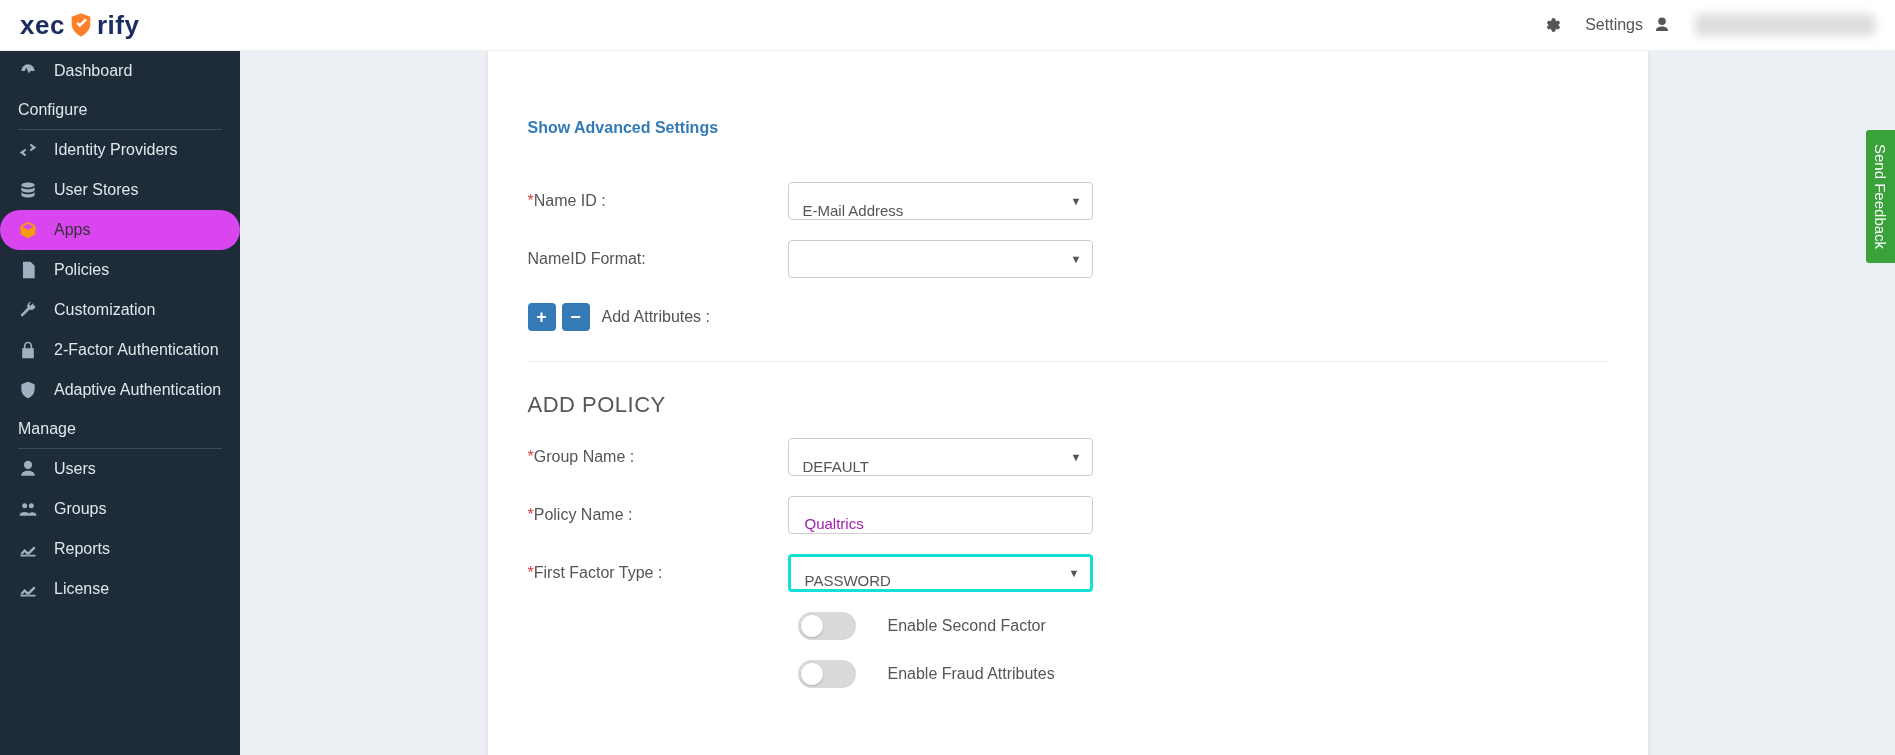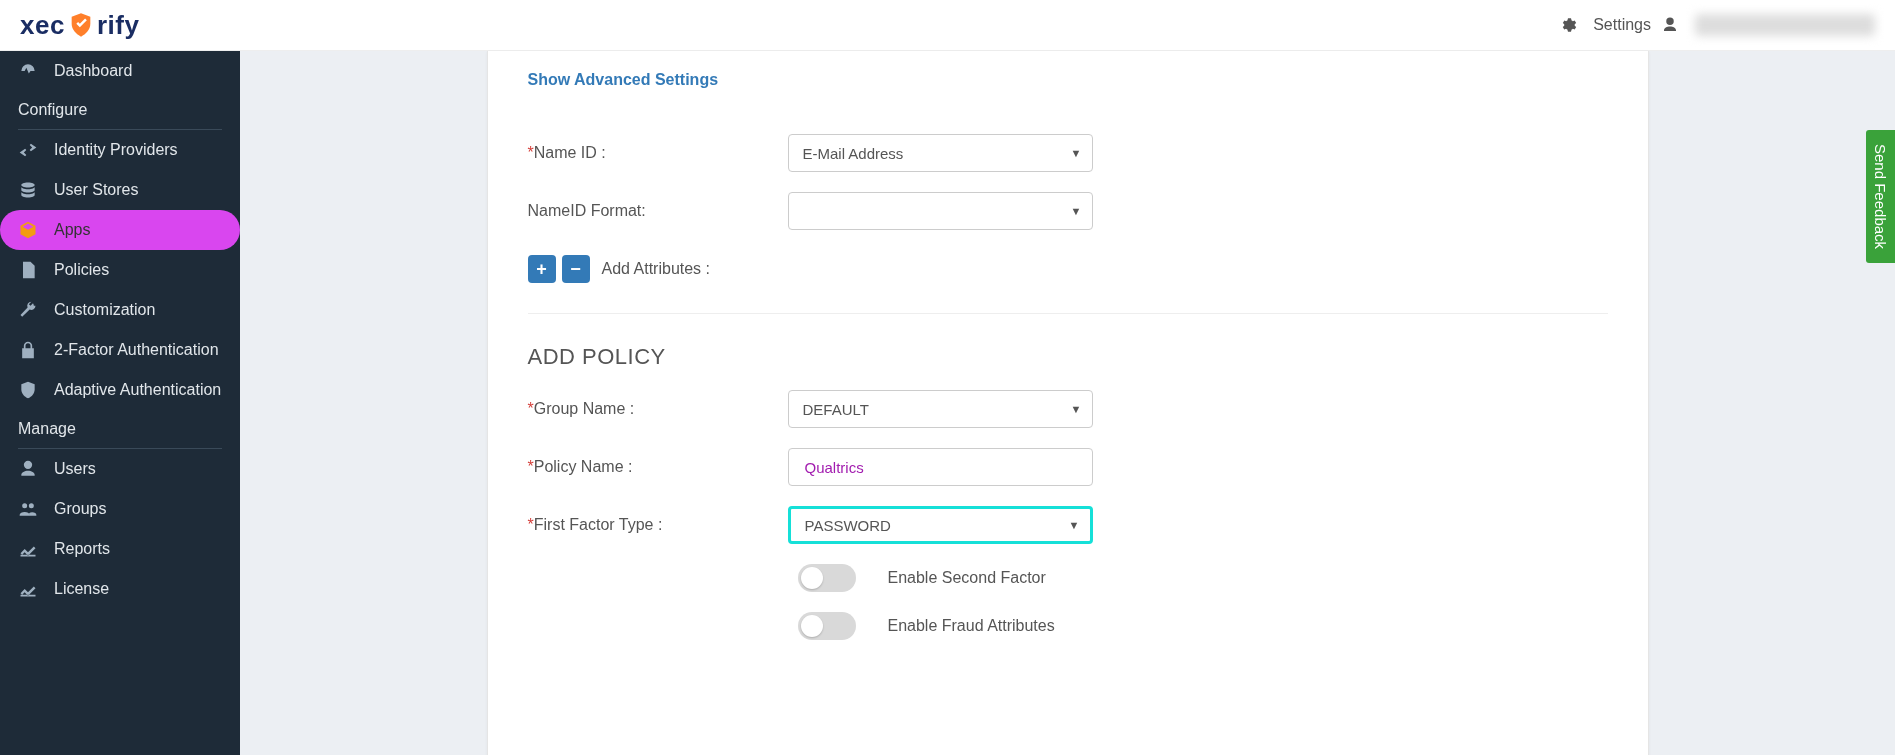--- a/index.html
+++ b/index.html
@@ -23,21 +23,21 @@
   }
   .logo {
     display:flex; align-items:center;
     font-weight:700;
     font-size:26px;
     color:#1a2d63;
     letter-spacing:0.5px;
   }
   .logo svg { margin:0 2px; }
   .top-actions { display:flex; align-items:center; gap:10px; color:#555; }
-  .top-actions .action { display:flex; align-items:center; gap:16px; cursor:pointer; font-size:16px; }
+  .top-actions .action { display:flex; align-items:center; gap:24px; cursor:pointer; font-size:16px; }
   .blurred {
     filter: blur(5px);
     background:#ddd;
     width:180px; height:22px; border-radius:4px;
   }
 
   
   .layout {
     display:flex;
     height:calc(755px - 50px);
@@ -96,20 +96,21 @@
     border-left:1px solid #e5e5e5;
     border-right:1px solid #e5e5e5;
   }
   .adv-link {
     color:#337ab7;
     font-weight:600;
     font-size:16px;
     cursor:pointer;
     margin-bottom:25px;
     display:inline-block;
+    margin-top:48px;
   }
   .form-row {
     display:flex;
     align-items:center;
     margin:20px 0;
   }
   .form-row label {
     width:260px;
     color:#555;
     font-size:16px;
@@ -117,21 +118,21 @@
   .req { color:#d43f3a; }
   .select-like, .input-like {
     width:305px;
     height:38px;
     border:1px solid #ccc;
     border-radius:4px;
     background:#fff;
     padding:0 28px 0 14px;
     font-size:15px;
     color:#555;
-    display:flex; align-items:center;
+    display:flex; align-items:flex-end;
     position:relative;
     box-sizing:border-box;
   }
   .select-like .caret {
     position:absolute; right:10px; top:50%; transform:translateY(-50%);
     font-size:11px; color:#555;
   }
   .input-like input {
     border:none; outline:none; width:100%; background:transparent; font-size:15px; color:#a21caf;
   }

